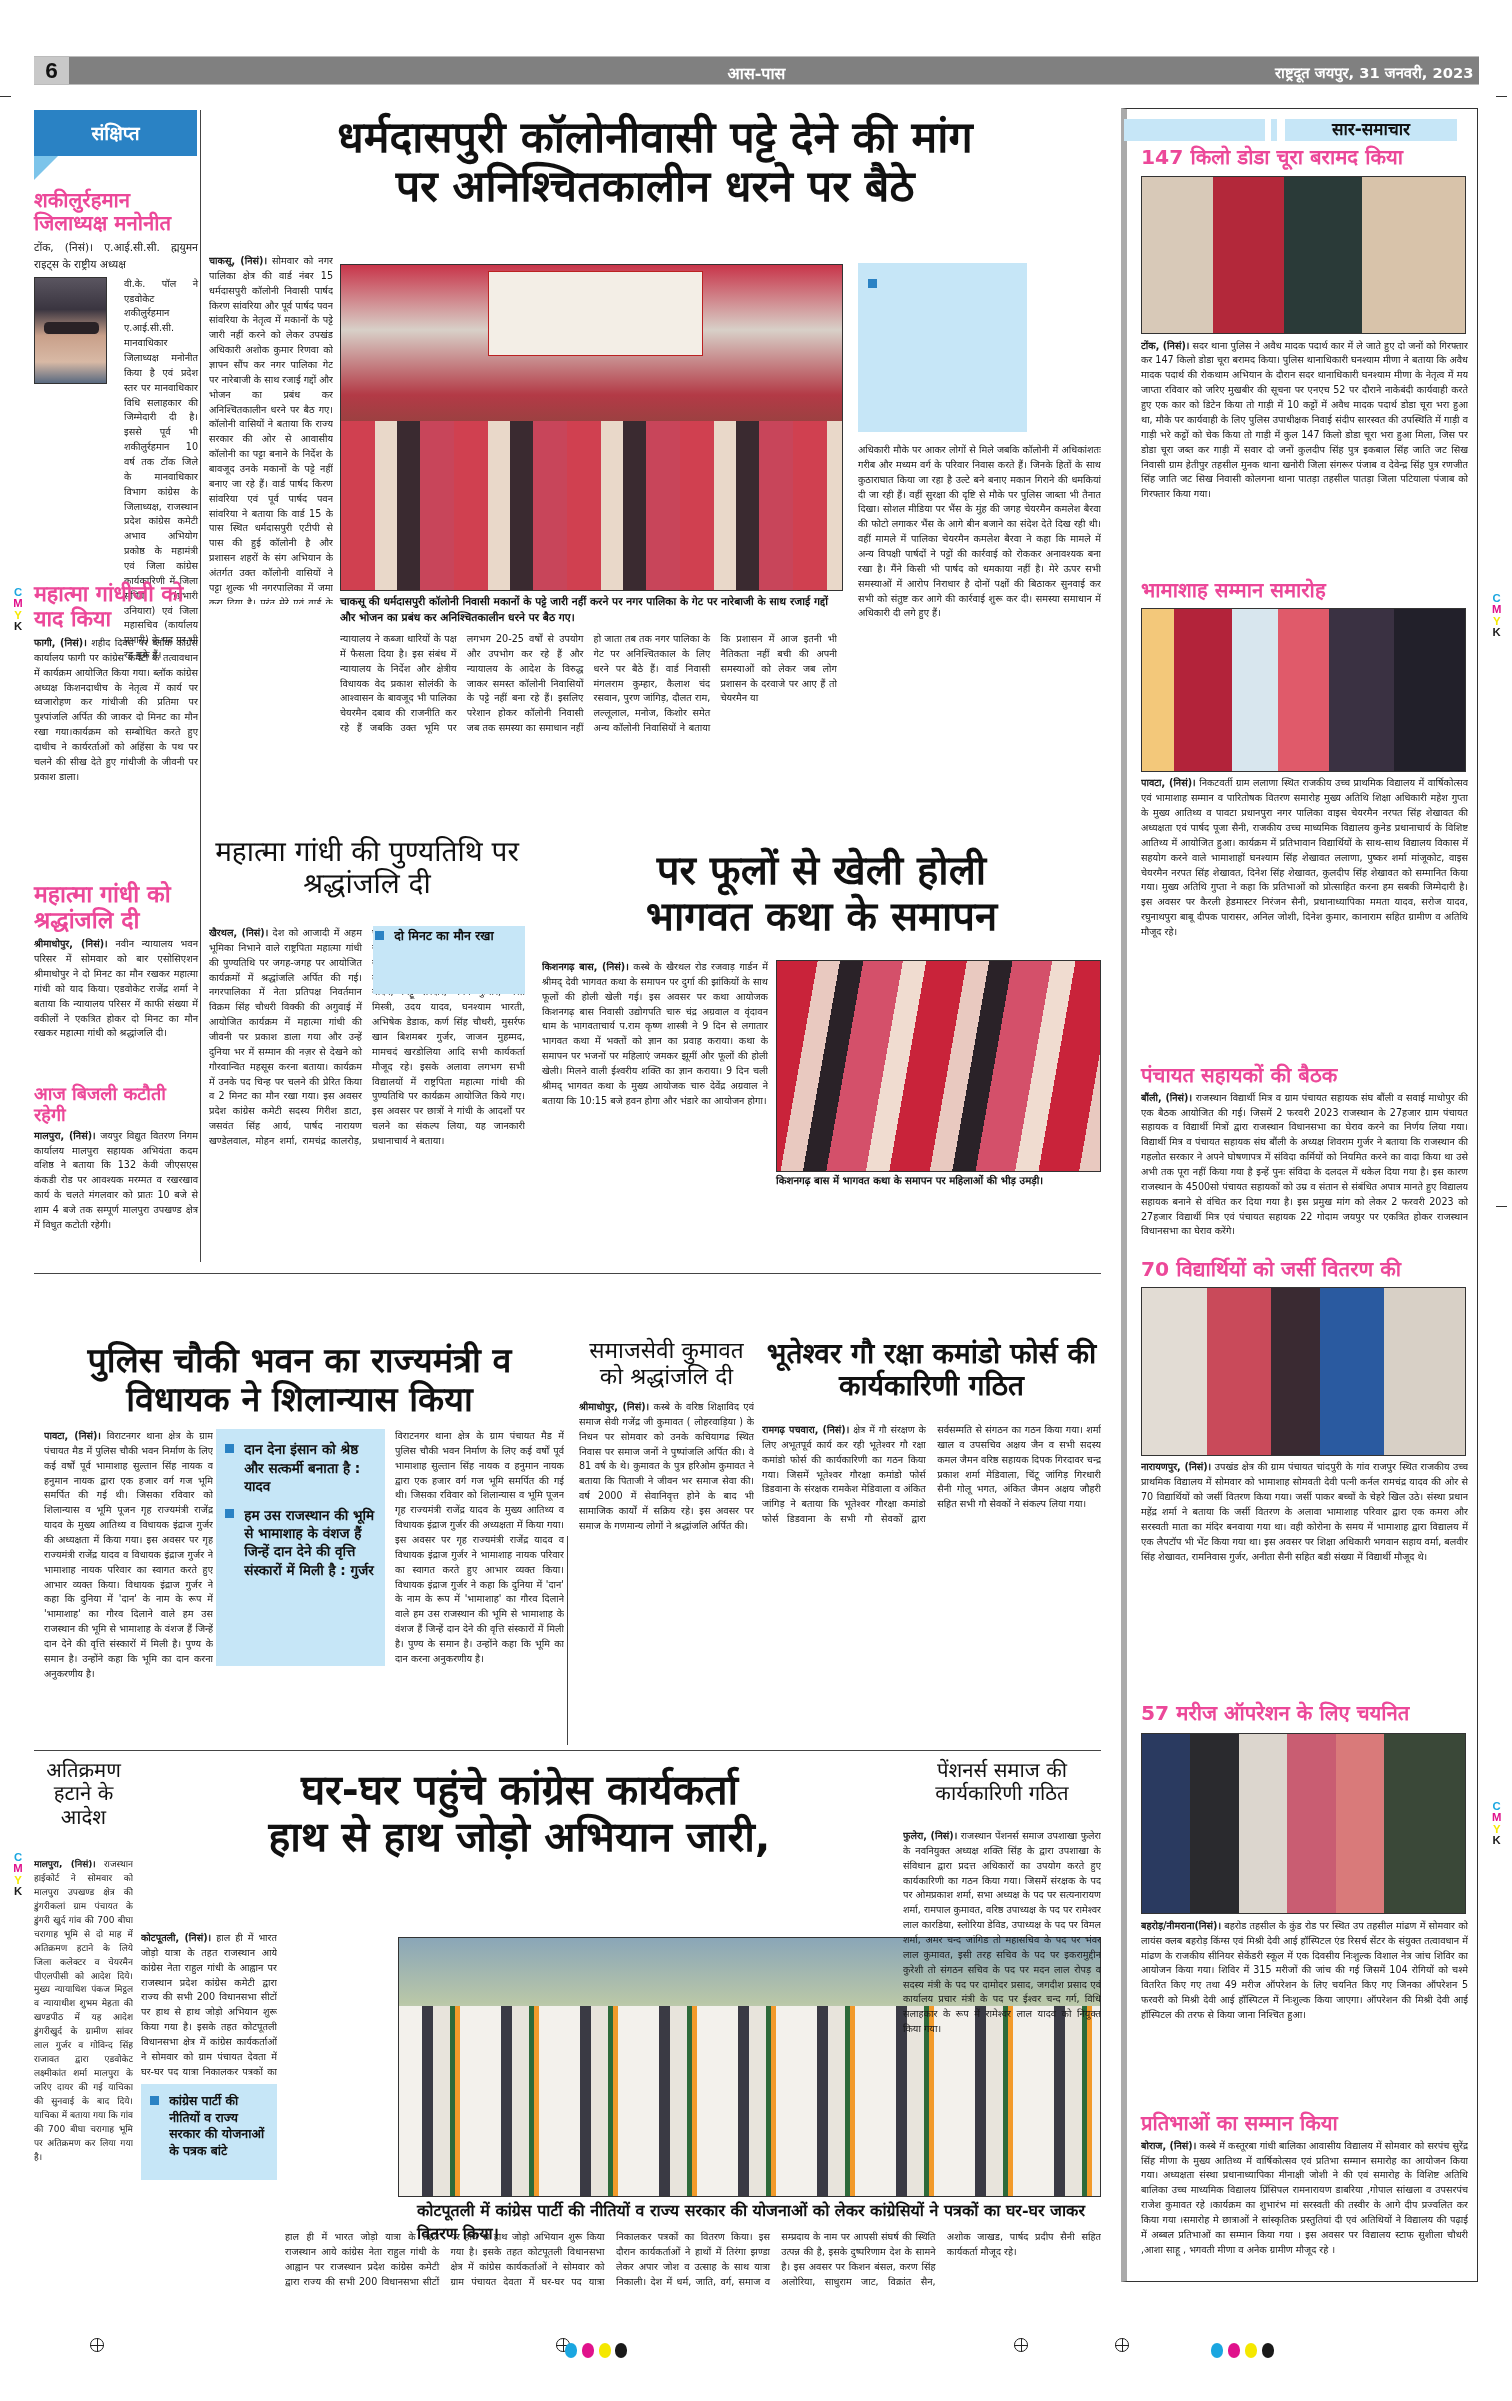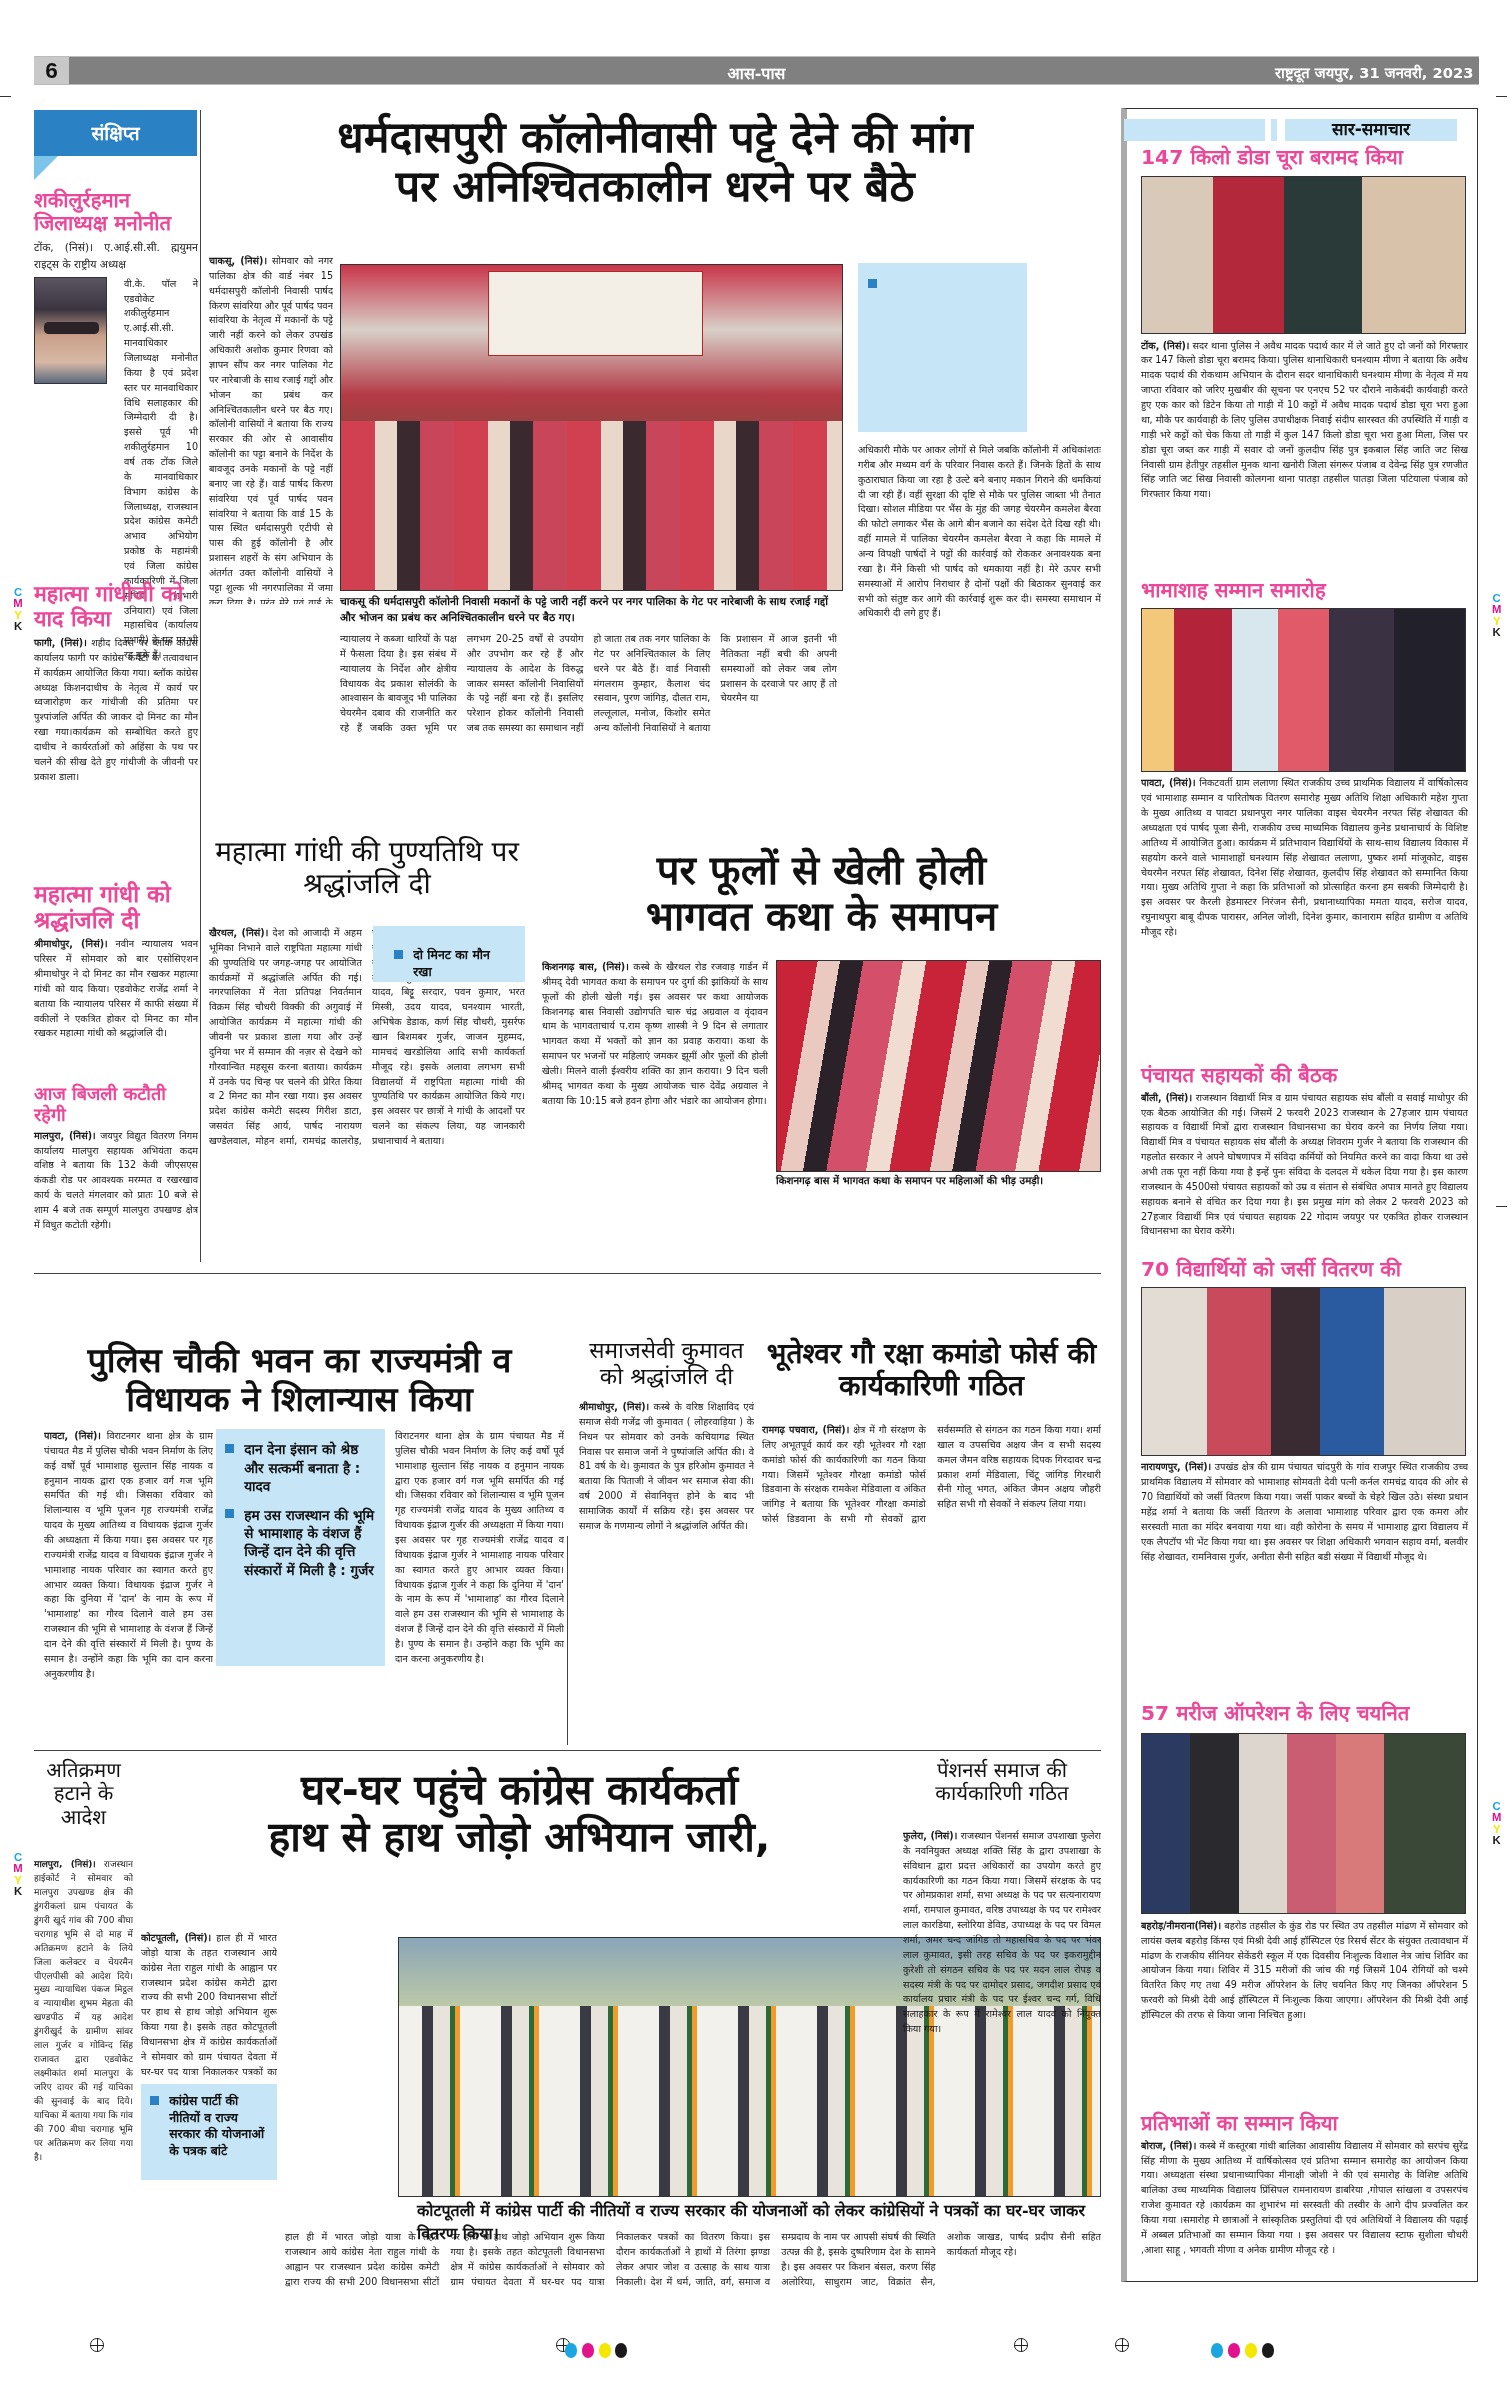--- a/index.html
+++ b/index.html
@@ -96,21 +96,21 @@
       <span class="bullet" style="margin-top:3.4px;flex:none"></span>
     </div>
 </div>
 <div class="abs body" style="left:858px;top:443px;width:243px;height:367px;overflow:hidden">अधिकारी मौके पर आकर लोगों से मिले जबकि कॉलोनी में अधिकांशतः गरीब और मध्यम वर्ग के परिवार निवास करते हैं। जिनके हितों के साथ कुठाराघात किया जा रहा है उल्टे बने बनाए मकान गिराने की धमकियां दी जा रही हैं। वहीं सुरक्षा की दृष्टि से मौके पर पुलिस जाब्ता भी तैनात दिखा। सोशल मीडिया पर भैंस के मुंह की जगह चेयरमैन कमलेश बैरवा की फोटो लगाकर भैंस के आगे बीन बजाने का संदेश देते दिख रही थी। वहीं मामले में पालिका चेयरमैन कमलेश बैरवा ने कहा कि मामले में अन्य विपक्षी पार्षदों ने पट्टों की कार्रवाई को रोककर अनावश्यक बना रखा है। मैंने किसी भी पार्षद को धमकाया नहीं है। मेरे ऊपर सभी समस्याओं में आरोप निराधार है दोनों पक्षों की बिठाकर सुनवाई कर सभी को संतुष्ट कर आगे की कार्रवाई शुरू कर दी। समस्या समाधान में अधिकारी दी लगे हुए हैं।</div>
 <div class="abs body" style="left:340px;top:632px;width:497px;height:181px;overflow:hidden;column-count:4;column-gap:10.2px">न्यायालय ने कब्जा धारियों के पक्ष में फैसला दिया है। इस संबंध में न्यायालय के निर्देश और क्षेत्रीय विधायक वेद प्रकाश सोलंकी के आश्वासन के बावजूद भी पालिका चेयरमैन दबाव की राजनीति कर रहे हैं जबकि उक्त भूमि पर लगभग 20-25 वर्षों से उपयोग और उपभोग कर रहे हैं और न्यायालय के आदेश के विरुद्ध जाकर समस्त कॉलोनी निवासियों के पट्टे नहीं बना रहे हैं। इसलिए परेशान होकर कॉलोनी निवासी जब तक समस्या का समाधान नहीं हो जाता तब तक नगर पालिका के गेट पर अनिश्चितकाल के लिए धरने पर बैठे हैं। वार्ड निवासी मंगलराम कुम्हार, कैलाश चंद रसवान, पुरण जांगिड़, दौलत राम, लल्लूलाल, मनोज, किशोर समेत अन्य कॉलोनी निवासियों ने बताया कि प्रशासन में आज इतनी भी नैतिकता नहीं बची की अपनी समस्याओं को लेकर जब लोग प्रशासन के दरवाजे पर आए हैं तो चेयरमैन या</div>
 
 <div class="abs h-light" style="left:209px;top:836px;width:316px;font-size:28px">महात्मा गांधी की पुण्यतिथि पर श्रद्धांजलि दी</div>
 <div class="abs body" style="left:209px;top:926px;width:316px;height:344px;overflow:hidden;column-count:2;column-gap:10.2px">
   <b>खैरथल, (निसं)।</b> <span>देश को आजादी में अहम भूमिका निभाने वाले राष्ट्रपिता महात्मा गांधी की पुण्यतिथि पर जगह-जगह पर आयोजित कार्यक्रमों में श्रद्धांजलि अर्पित की गई। नगरपालिका में नेता प्रतिपक्ष निवर्तमान विक्रम सिंह चौधरी विक्की की अगुवाई में आयोजित कार्यक्रम में महात्मा गांधी की जीवनी पर प्रकाश डाला गया और उन्हें दुनिया भर में सम्मान की नज़र से देखने को गौरवान्वित महसूस करना बताया। कार्यक्रम में उनके पद चिन्ह पर चलने की प्रेरित किया व 2 मिनट का मौन रखा गया। इस अवसर प्रदेश कांग्रेस कमेटी सदस्य गिरीश डाटा, जसवंत सिंह आर्य, पार्षद नारायण खण्डेलवाल, मोहन शर्मा, रामचंद्र कालरोड़, पूर्व पार्षद अध्यक्ष जय प्रकाश डेढ़ियाल, राजेन्द्र चौधरी, देशराज जांगिड़, मनोज सुरहाड़िया, पवन साहू, राहुल स्वर्णा, प्रकाश दाडापी, सुल्तान तंवर, तिलक राज, महेंद्र यादव, बिट्टू सरदार, पवन कुमार, भरत मिस्त्री, उदय यादव, घनश्याम भारती, अभिषेक डेडाक, कर्ण सिंह चौधरी, मुसर्रफ खान बिशमबर गुर्जर, जाजन मुहम्मद, मामचदं खरडोलिया आदि सभी कार्यकर्ता मौजूद रहे। इसके अलावा लगभग सभी विद्यालयों में राष्ट्रपिता महात्मा गांधी की पुण्यतिथि पर कार्यक्रम आयोजित किये गए। इस अवसर पर छात्रों ने गांधी के आदर्शों पर चलने का संकल्प लिया, यह जानकारी प्रधानाचार्य ने बताया।</span>
 </div>
-<div class="callout" style="left:373px;top:926px;width:152px;height:56px;font-size:12.4px;padding:21px">
+<div class="callout" style="left:373px;top:926px;width:152px;height:68px;font-size:12.4px;padding:2px">
   <div style="display:flex">
       <span class="bullet" style="margin-top:3.4px;flex:none"></span>
       <span>दो मिनट का मौन रखा</span>
     </div>
 </div>
 
 <div class="abs h-big" style="left:542px;top:847px;width:559px;font-size:40px;text-align:center">
   <div>पर फूलों से खेली होली</div>
   <div>भागवत कथा के समापन</div>
 </div>

